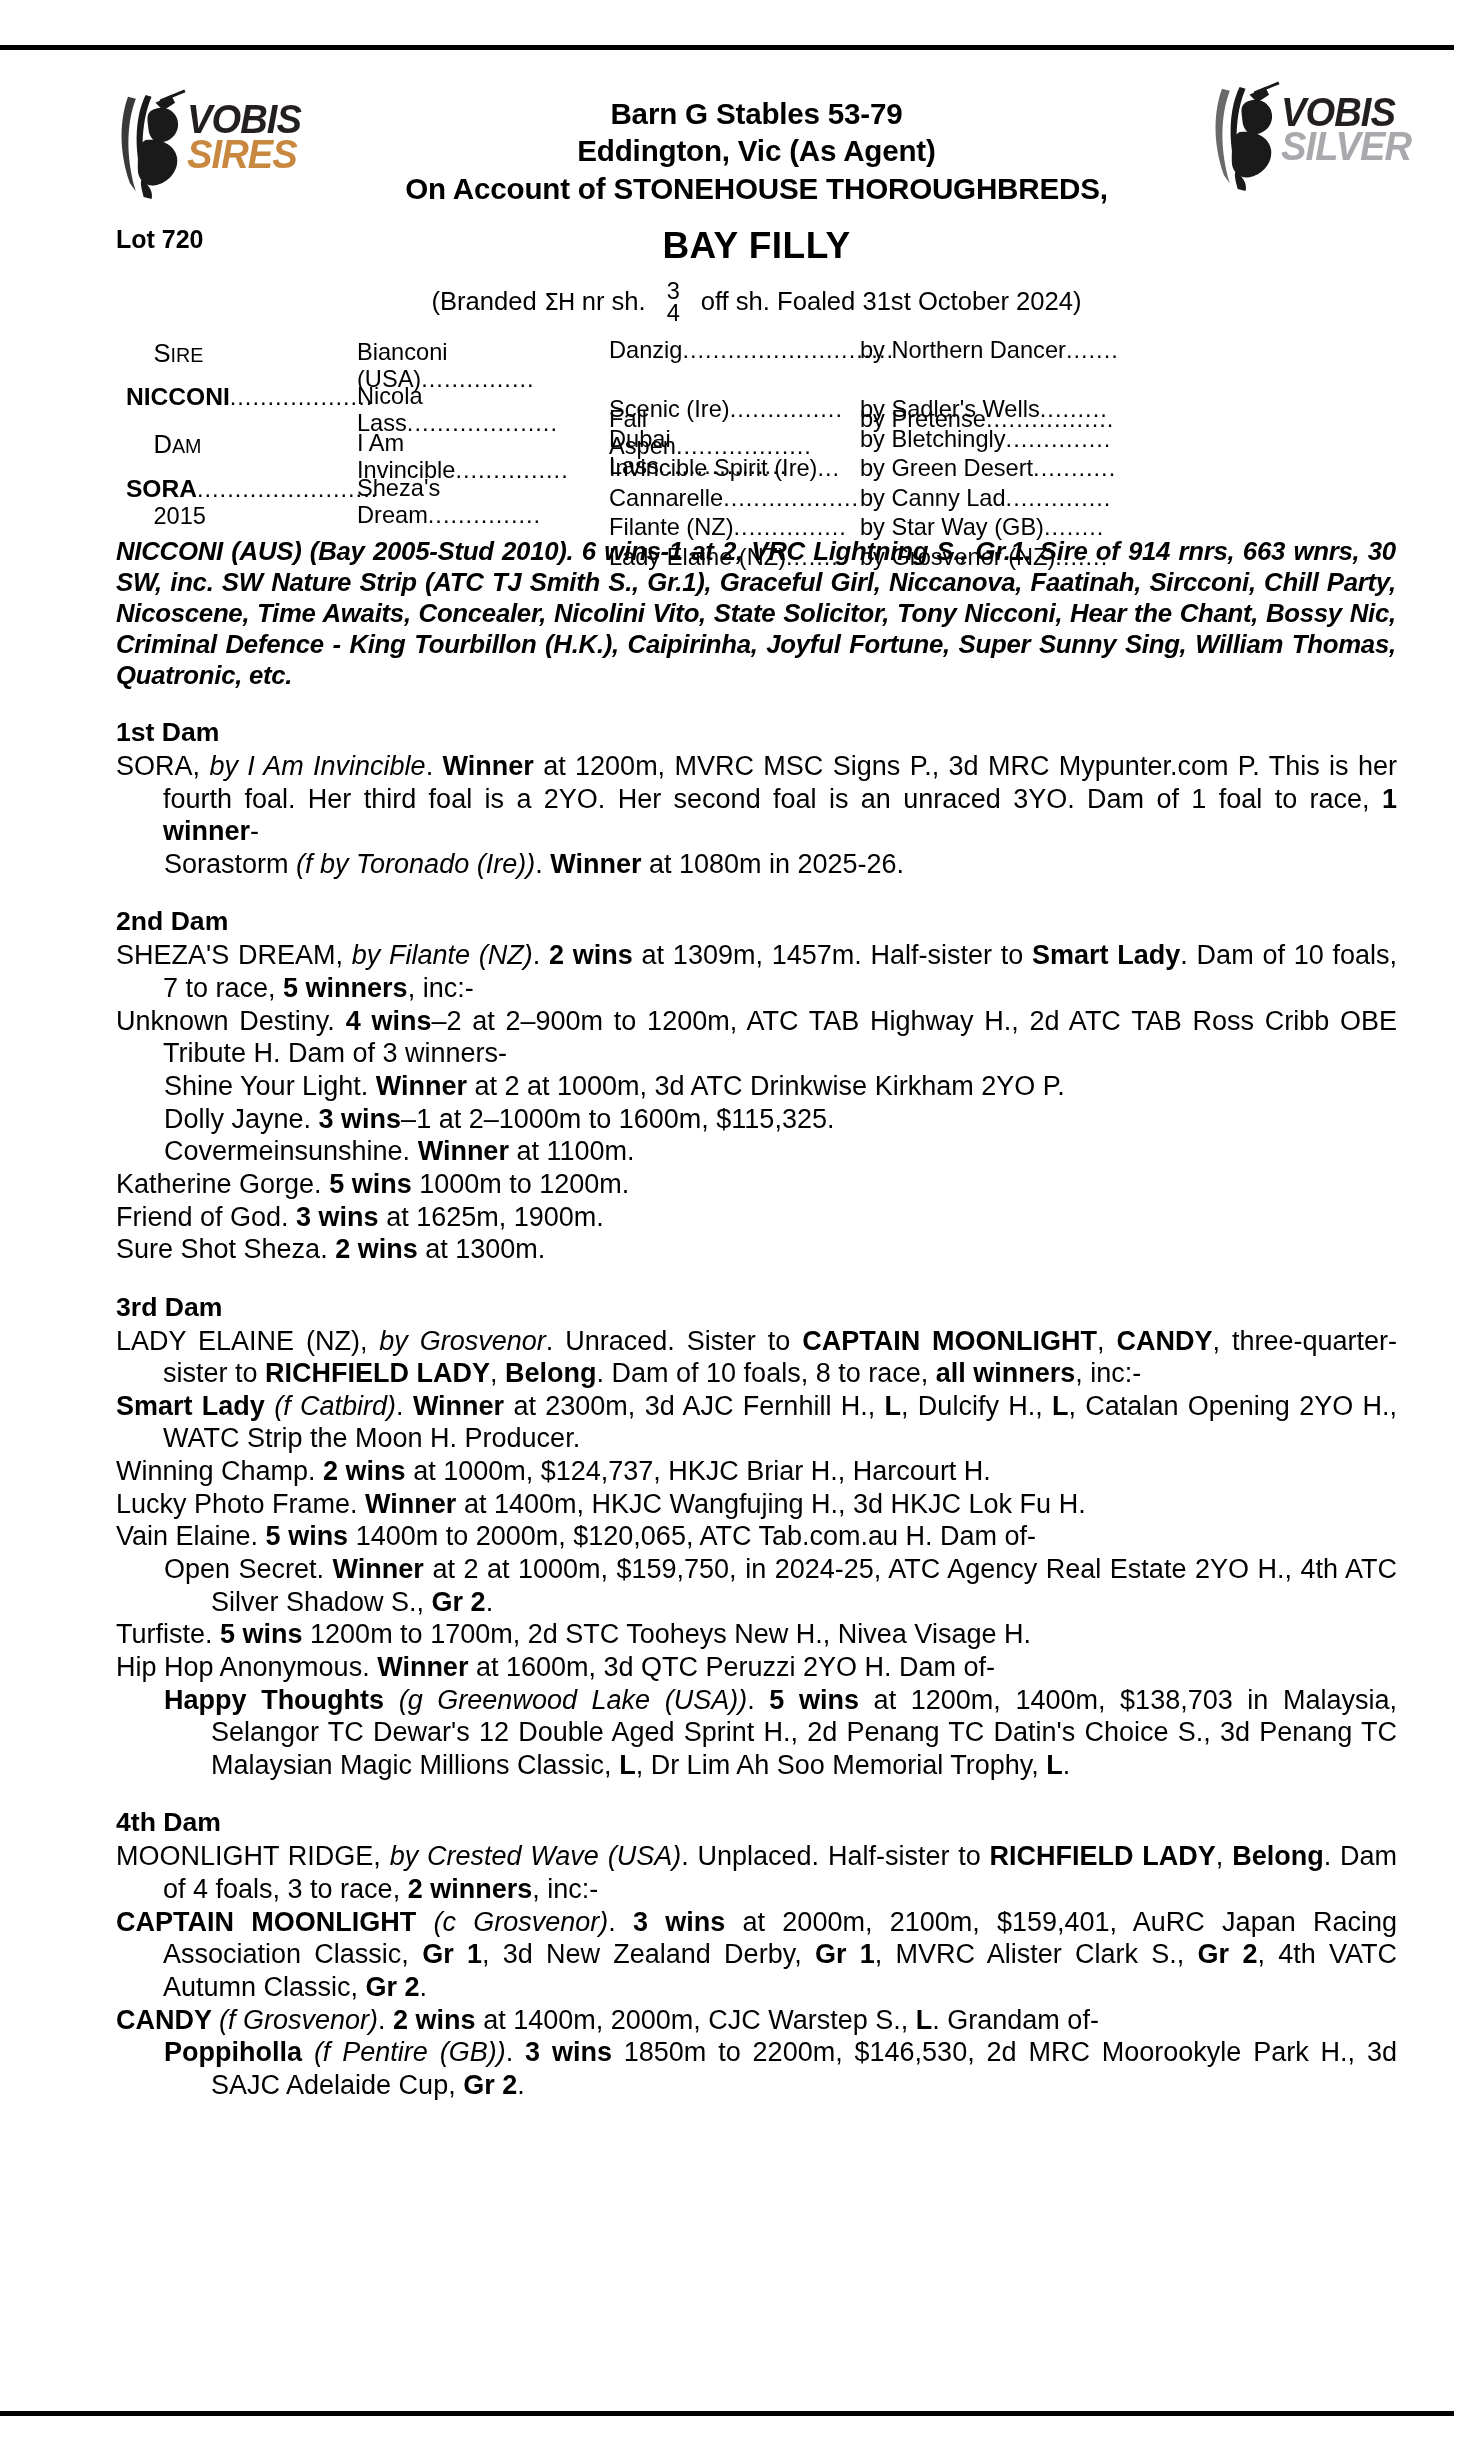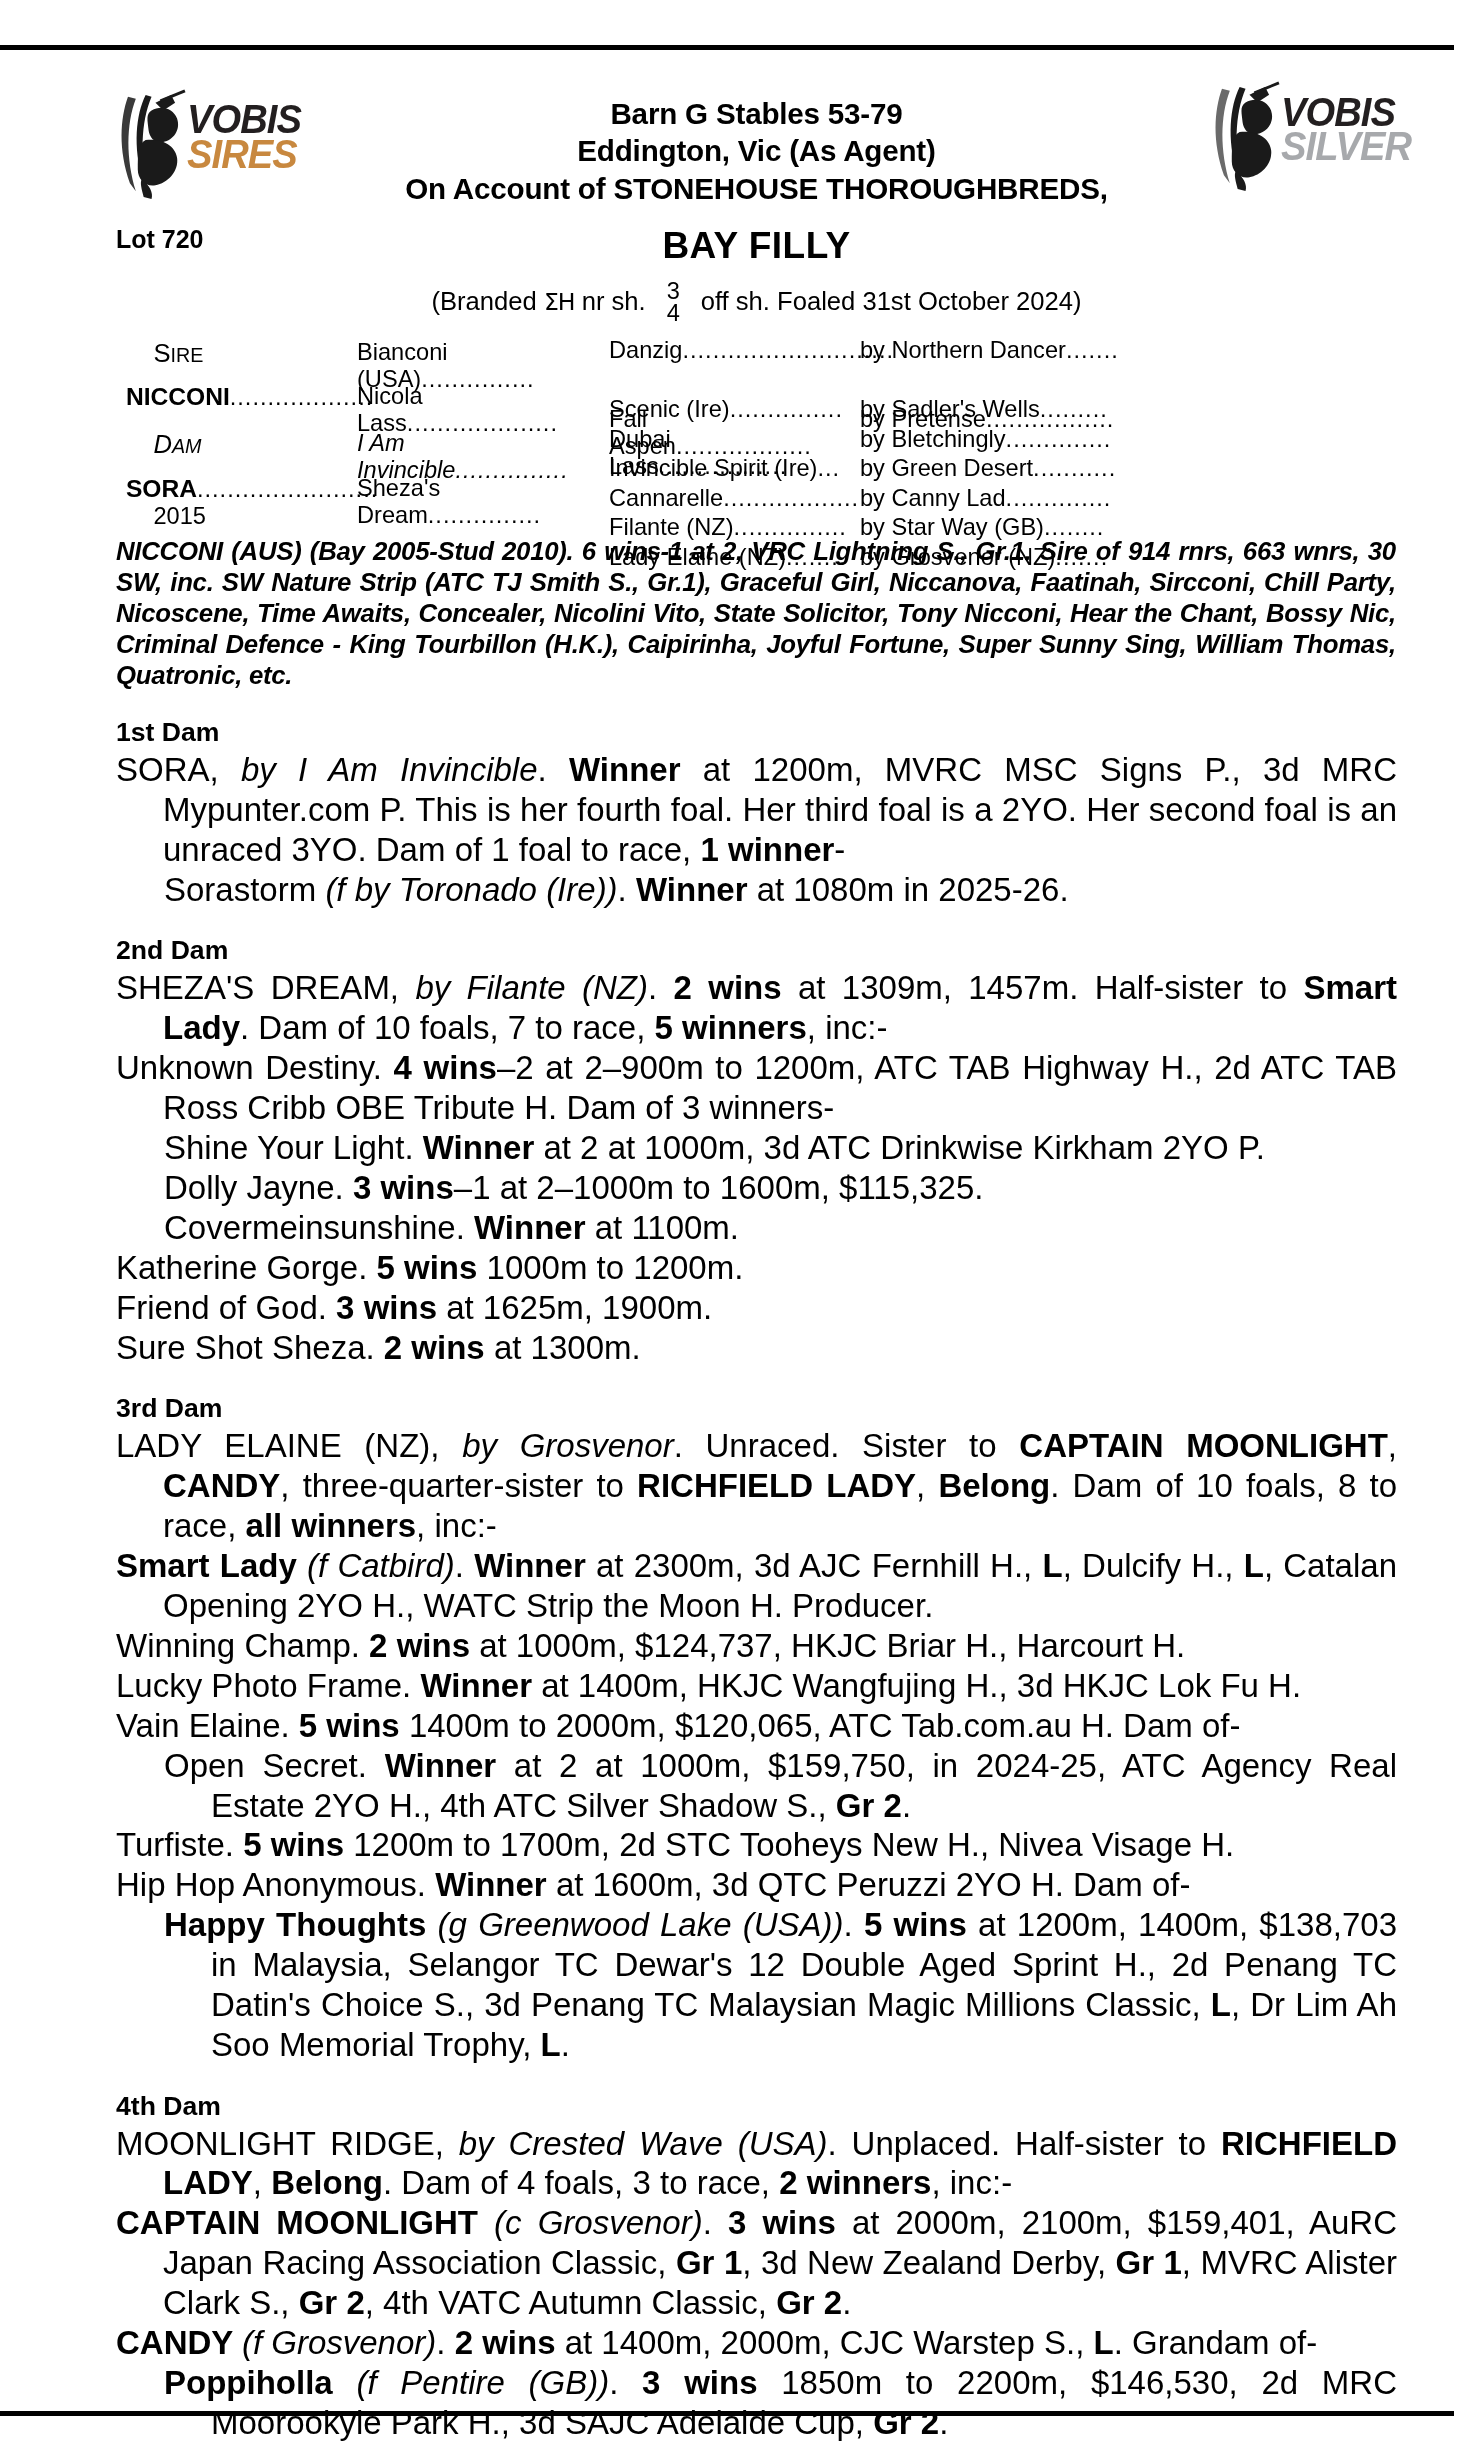--- a/index.html
+++ b/index.html
@@ -191,21 +191,21 @@
   }
   .ped-year {
     padding-left: 27.6px;
     font-size: 23.6px;
   }
   .dots {
     letter-spacing: 1px;
   }
   .r1 { position: absolute; top: 0px; }
   .r2 { position: absolute; top: 44px; }
-  .r3 { position: absolute; top: 91px; font-style: italic; }
+  .r3 { position: absolute; top: 91px; }
   .r4 { position: absolute; top: 136px; }
 
   .g1 { position: absolute; top: -2px; }
   .g2 { position: absolute; top: 27.6px; margin-top: 39px; }
   .g3 { position: absolute; top: 57px; }
   .g4 { position: absolute; top: 87px; }
   .g5 { position: absolute; top: 116px; }
   .g6 { position: absolute; top: 146px; }
   .g7 { position: absolute; top: 175px; }
 
@@ -224,21 +224,21 @@
   }
 
   
   .damhead {
     font-weight: bold;
     font-size: 26.6px;
     margin-top: 25.6px;
     margin-bottom: 2px;
   }
   .blk {
-    font-size: 33px;
+    font-size: 27px;
     line-height: 1.21;
     text-align: justify;
     text-justify: inter-word;
   }
   .hang1 {
     padding-left: 47px;
     text-indent: -47px;
   }
   .hang2 {
     padding-left: 95px;

